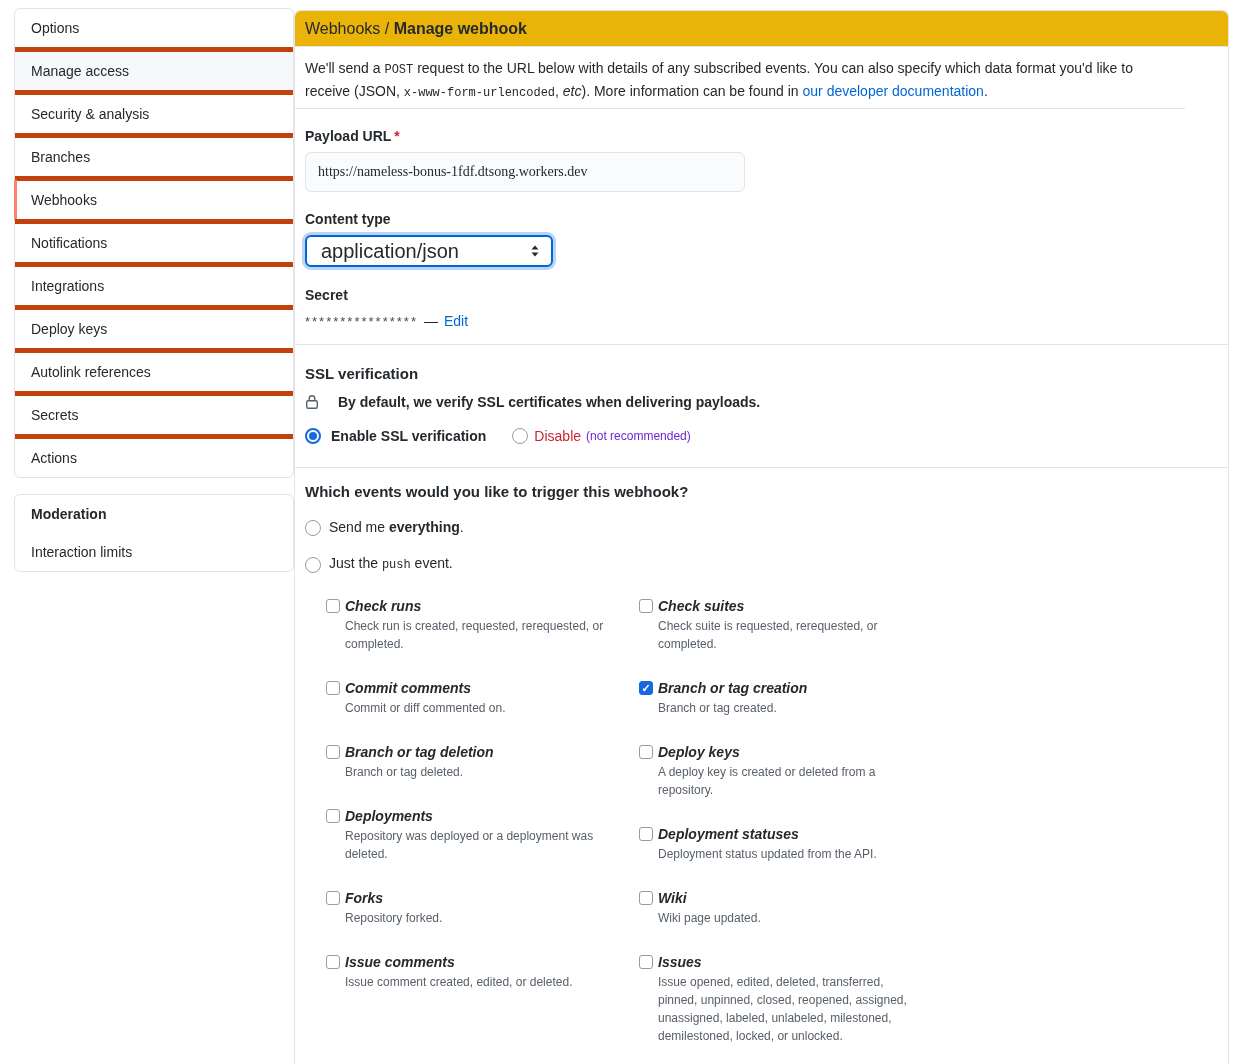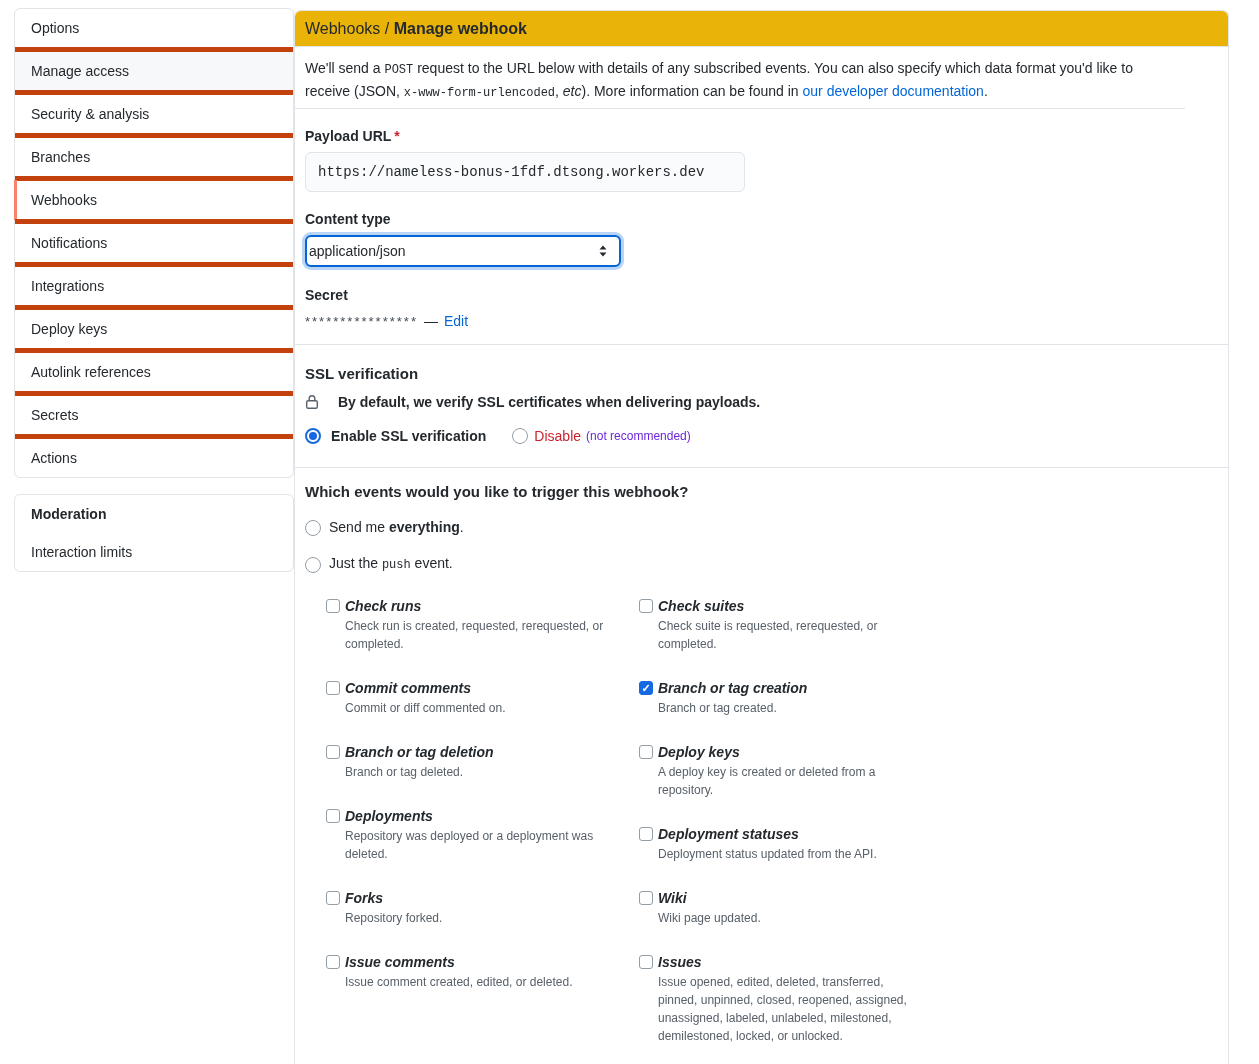--- a/index.html
+++ b/index.html
@@ -27,25 +27,25 @@
   .panel-header b { font-weight:600; }
   .section { padding:0 10px; border-bottom:1px solid #e1e4e8; }
   .intro { padding:11px 10px 4px; font-size:14px; line-height:21px; max-width:890px; }
   code { font-family:"Liberation Mono", monospace; font-size:12px; }
   a.link { color:#0366d6; text-decoration:none; cursor:pointer; }
 
   .form-section { padding:18px 10px 14px; }
   .field-label { font-size:14px; font-weight:600; line-height:19px; margin-bottom:6px; }
   .req { color:#cb2431; margin-left:3px; font-weight:600; }
   .text-input { width:440px; height:32px; padding:19px 12px; font-size:14px; color:#24292e;
-    font-family:Liberation Mono, monospace;
+    font-family:Liberation Serif, serif;
     background:#fafbfc; border:1px solid #e1e4e8; border-radius:6px; margin-bottom:18px; }
-  .select { width:316px; height:32px; background:#fff; border:2px solid #0366d6; border-radius:6px;
+  .select { width:248px; height:32px; background:#fff; border:2px solid #0366d6; border-radius:6px;
     box-shadow:0 0 0 3px rgba(3,102,214,.28); display:flex; align-items:center;
-    justify-content:space-between; padding:0 10px 0 2px; font-size:14px; cursor:pointer;
+    justify-content:space-between; padding:0 10px 0 14px; font-size:20px; cursor:pointer;
     margin-bottom:19px; }
   .secret-row { display:flex; align-items:center; gap:6px; font-size:14px; padding:2px 0 1px; }
   .mask { letter-spacing:2px; font-size:13px; color:#444d56; }
 
   .ssl-section { padding:19px 10px 23px; }
   .section-title { font-size:15px; font-weight:600; line-height:20px; }
   .lock-row { display:flex; align-items:center; gap:19px; margin-top:8px; font-size:14px; line-height:20px;font-weight:bold; }
   .radio-row { display:flex; align-items:center; margin-top:16px; font-size:14px; }
   .radio { width:16px; height:16px; flex:none; border-radius:50%; background:#fff;
     border:1px solid #959da5; position:relative; cursor:pointer; }

